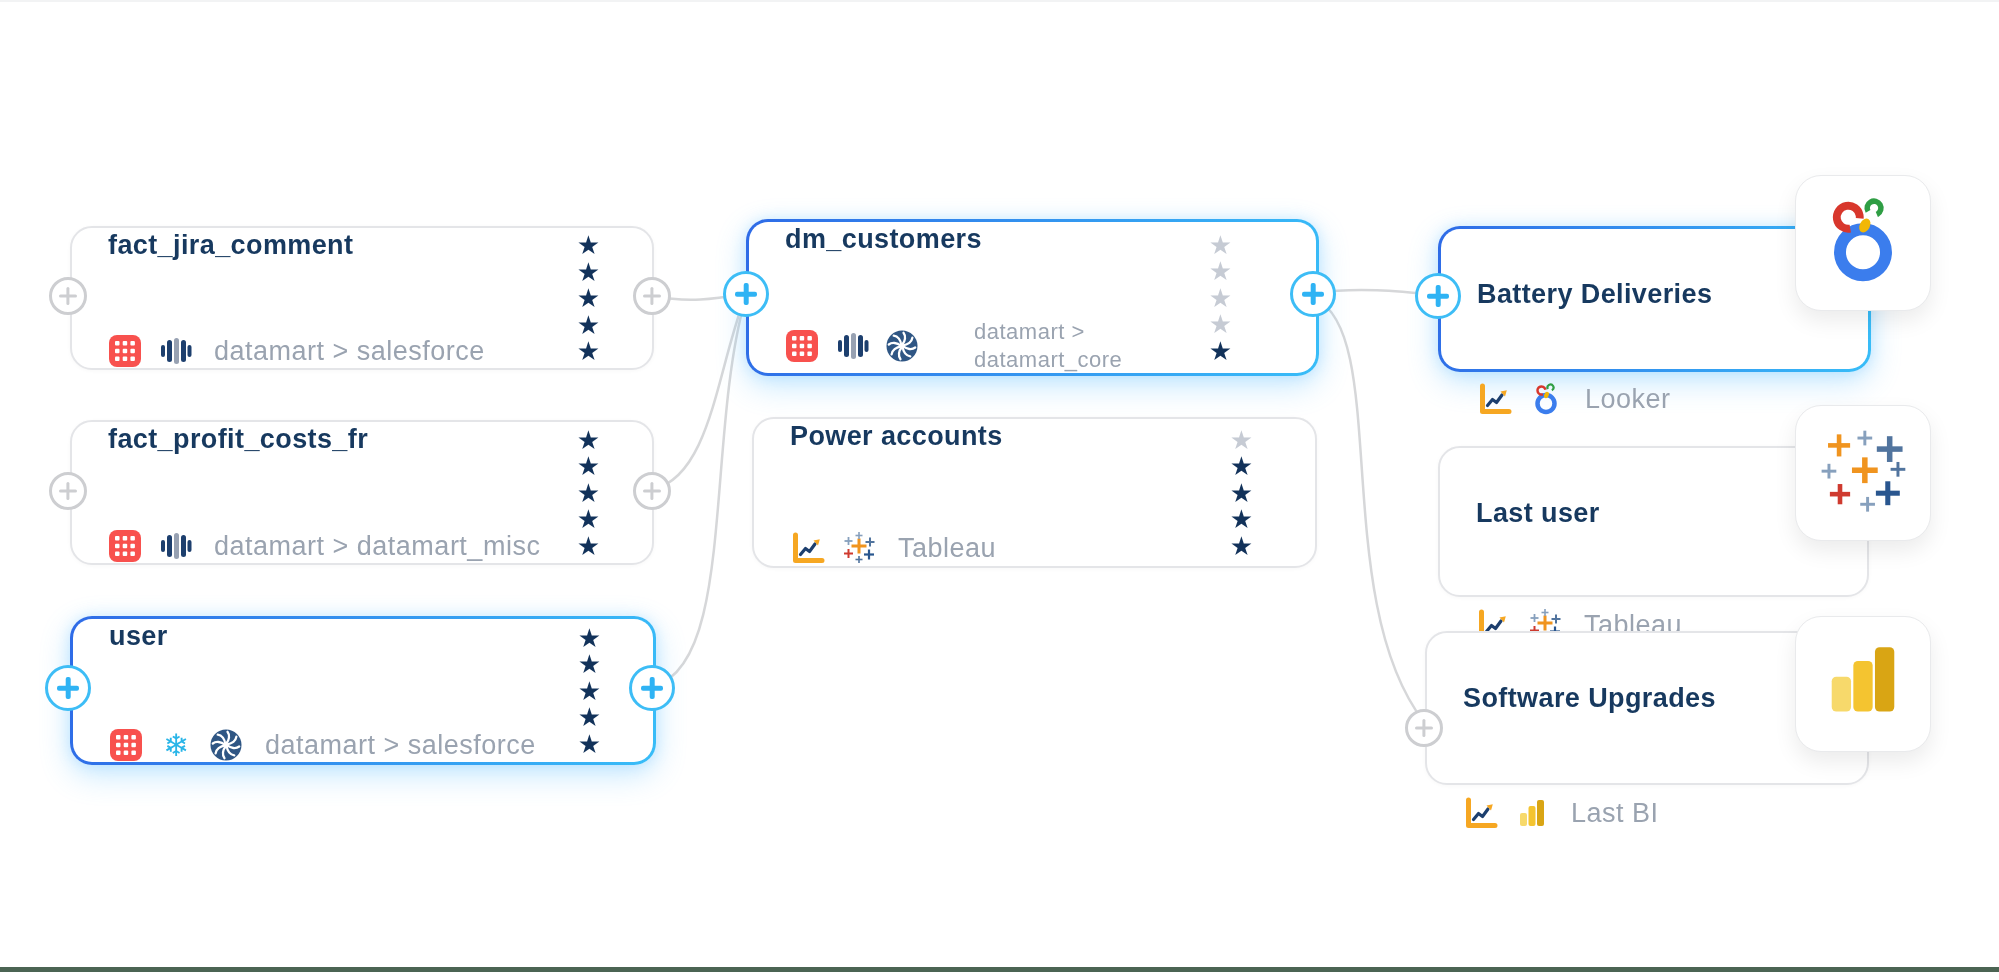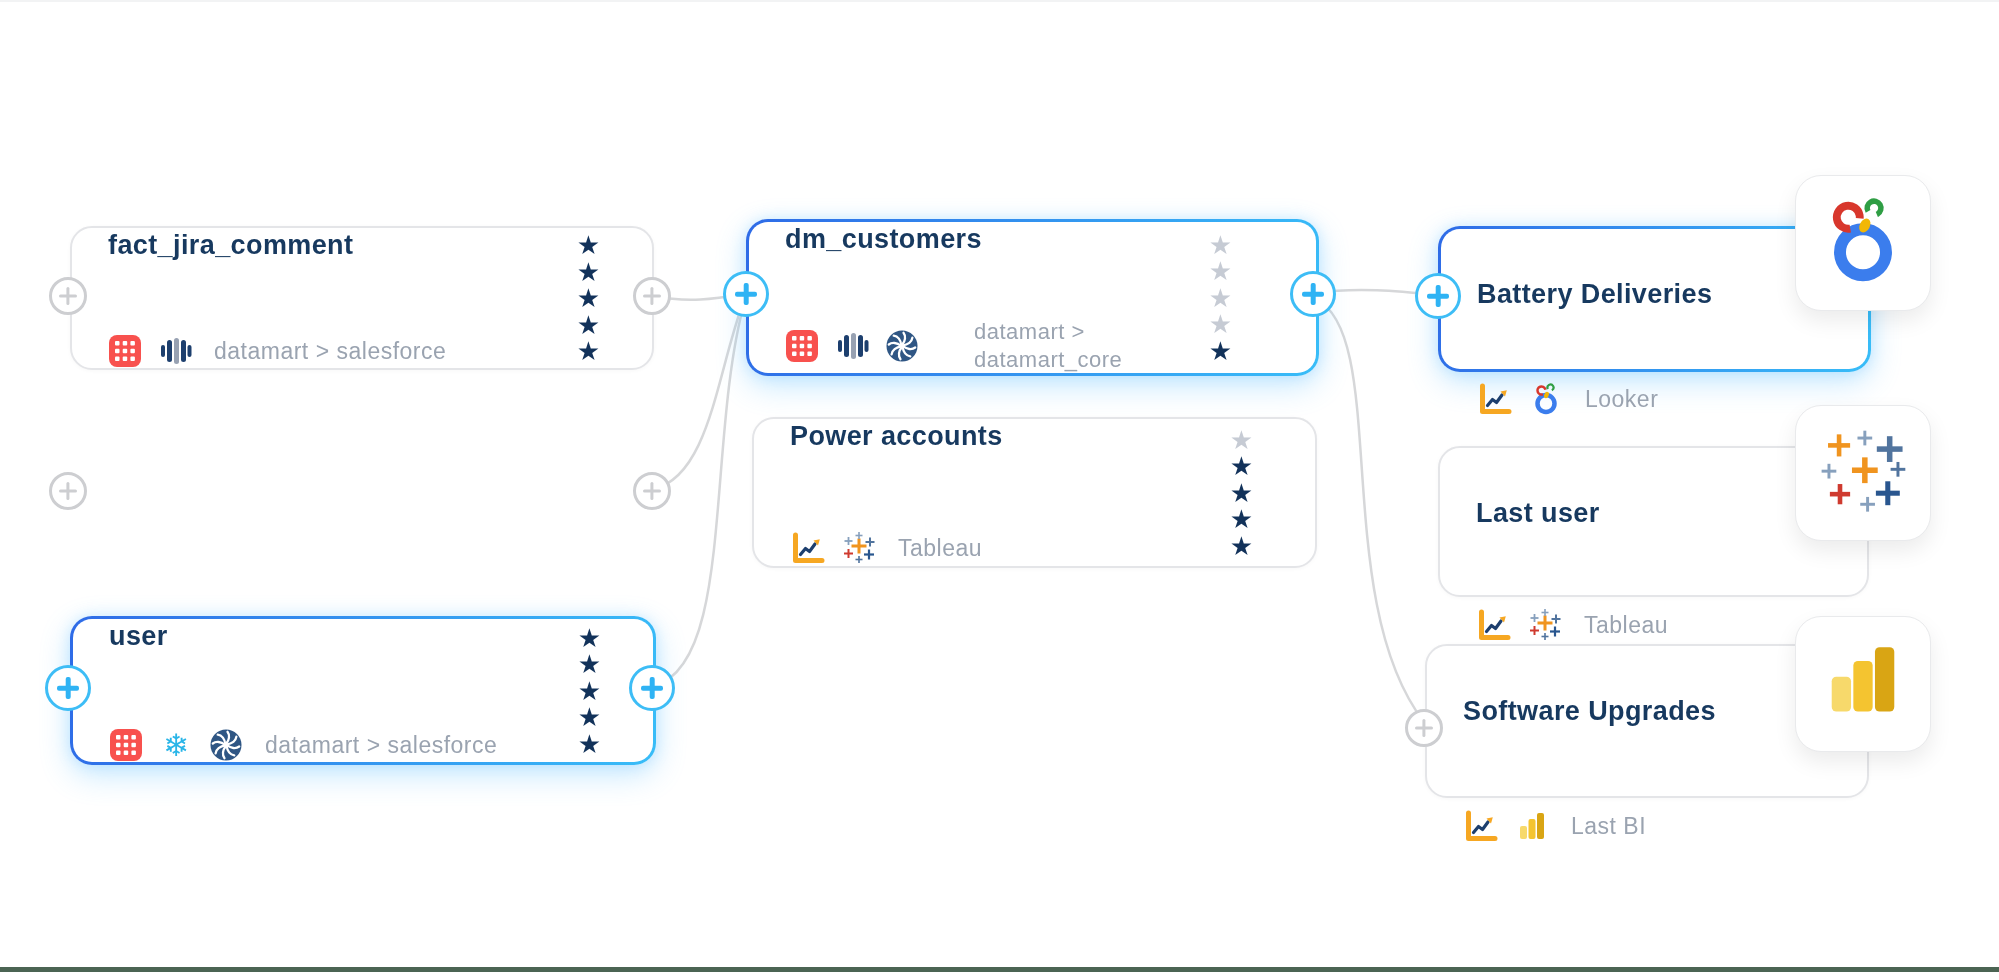--- a/index.html
+++ b/index.html
@@ -17,21 +17,21 @@
         box-shadow:0 1px 4px rgba(0,0,0,.03);}
   .node.blue{border:3px solid transparent;
         background:linear-gradient(#fff,#fff) padding-box,
                    linear-gradient(100deg,#2e6be7 0%,#38bdf8 100%) border-box;
         box-shadow:0 10px 30px rgba(79,183,255,.32), 0 0 14px rgba(120,200,255,.28);}
   .node-inner{height:100%;display:flex;flex-direction:column;justify-content:space-between;
         gap:13px;padding:2px 110px 0 36px;box-sizing:border-box;}
   .node-inner.no-stars{padding-right:40px;margin-top:48px;}
   .title{font-size:27px;font-weight:600;color:#17395f;letter-spacing:.4px;white-space:nowrap;}
   .meta{display:flex;align-items:center;gap:16px;}
-  .subtitle{font-size:23px;color:#9aa3b0;letter-spacing:.5px;margin-left:6px;white-space:nowrap;}
+  .subtitle{font-size:27px;color:#9aa3b0;letter-spacing:.5px;margin-left:6px;white-space:nowrap;}
   .subtitle.wrap{white-space:normal;max-width:215px;font-size:22px;line-height:1.25;margin-left:39px;}
 
   .icon{width:34px;height:34px;flex:none;display:block;}
   .icon.lg{width:36px;height:36px;}
   .glyph-snowflake{width:34px;height:34px;flex:none;display:flex;align-items:center;justify-content:center;}
   .glyph-snowflake::before{content:"\2744";font-family:"DejaVu Sans",sans-serif;
         font-size:31px;color:#29b5e8;line-height:1;}
 
   
   .stars{position:absolute;right:52px;top:50%;transform:translateY(-50%);
@@ -222,20 +222,41 @@
     </div>
     <div class="stars">
         <span class="star filled"></span>
         <span class="star filled"></span>
         <span class="star filled"></span>
         <span class="star filled"></span>
         <span class="star filled"></span>
       </div>
   </div>
 
+  <div class="node" style="left:70px;top:420px;width:580px;height:141px">
+    <div class="node-inner">
+      <div class="title">fact_profit_costs_fr</div>
+      <div class="meta">
+        <svg class="icon">
+            <use href="#i-table"></use>
+          </svg>
+        <svg class="icon">
+            <use href="#i-warehouse"></use>
+          </svg>
+        <span class="subtitle">datamart &gt; datamart_misc</span>
+      </div>
+    </div>
+    <div class="stars">
+        <span class="star filled"></span>
+        <span class="star filled"></span>
+        <span class="star filled"></span>
+        <span class="star filled"></span>
+        <span class="star filled"></span>
+      </div>
+  </div>
 
   <div class="node blue" style="left:70px;top:616px;width:580px;height:143px">
     <div class="node-inner">
       <div class="title">user</div>
       <div class="meta">
         <svg class="icon">
             <use href="#i-table"></use>
           </svg>
         <span class="glyph-snowflake"></span>
         <svg class="icon">
@@ -323,21 +344,21 @@
             <use href="#i-chart"></use>
           </svg>
         <svg class="icon">
             <use href="#i-tableau"></use>
           </svg>
         <span class="subtitle">Tableau</span>
       </div>
     </div>
   </div>
 
-  <div class="node" style="left:1425px;top:644px;width:440px;height:150px">
+  <div class="node" style="left:1425px;top:631px;width:440px;height:150px">
     <div class="node-inner no-stars">
       <div class="title">Software Upgrades</div>
       <div class="meta">
         <svg class="icon lg">
             <use href="#i-chart"></use>
           </svg>
         <svg class="icon">
             <use href="#i-powerbi"></use>
           </svg>
         <span class="subtitle">Last BI</span>

